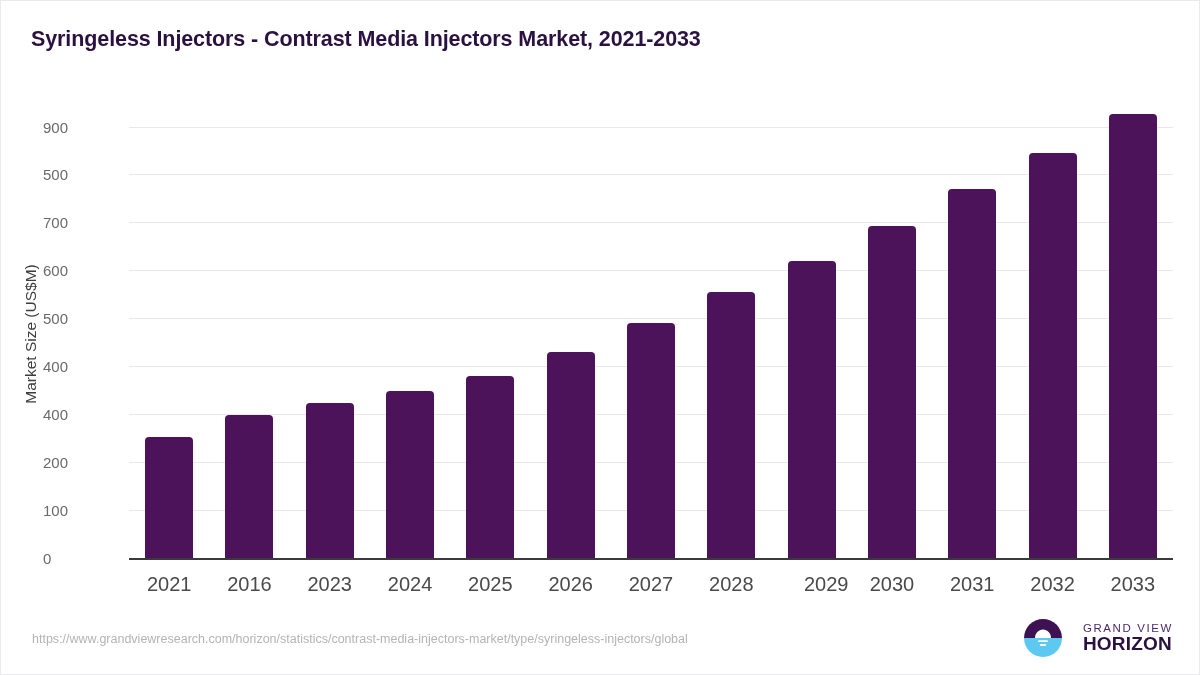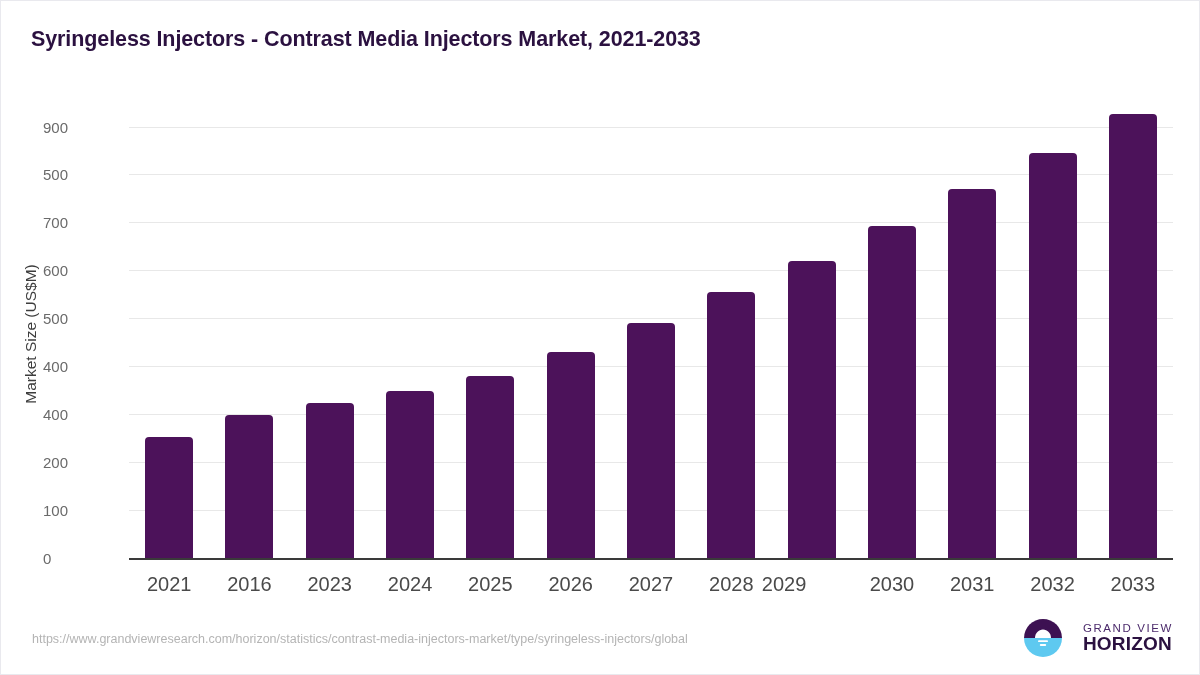--- a/index.html
+++ b/index.html
@@ -217,21 +217,21 @@
     <div class="baseline"></div>
     <div id="xticks">
         <div class="xtick" style="left: 128px; width: 80.3077px;">2021</div>
         <div class="xtick" style="left: 208.308px; width: 80.3077px;">2016</div>
         <div class="xtick" style="left: 288.615px; width: 80.3077px;">2023</div>
         <div class="xtick" style="left: 368.923px; width: 80.3077px;">2024</div>
         <div class="xtick" style="left: 449.231px; width: 80.3077px;">2025</div>
         <div class="xtick" style="left: 529.538px; width: 80.3077px;">2026</div>
         <div class="xtick" style="left: 609.846px; width: 80.3077px;">2027</div>
         <div class="xtick" style="left: 690.154px; width: 80.3077px;">2028</div>
-        <div class="xtick" style="left: 725px; width: 80.3077px; text-align: right;">2029</div>
+        <div class="xtick" style="left: 785px; width: 80.3077px;">2029</div>
         <div class="xtick" style="left: 850.769px; width: 80.3077px;">2030</div>
         <div class="xtick" style="left: 931.077px; width: 80.3077px;">2031</div>
         <div class="xtick" style="left: 1011.38px; width: 80.3077px;">2032</div>
         <div class="xtick" style="left: 1091.69px; width: 80.3077px;">2033</div>
       </div>
   </div>
 
   <div class="source-url">https://www.grandviewresearch.com/horizon/statistics/contrast-media-injectors-market/type/syringeless-injectors/global</div>
 
   <div class="logo">

